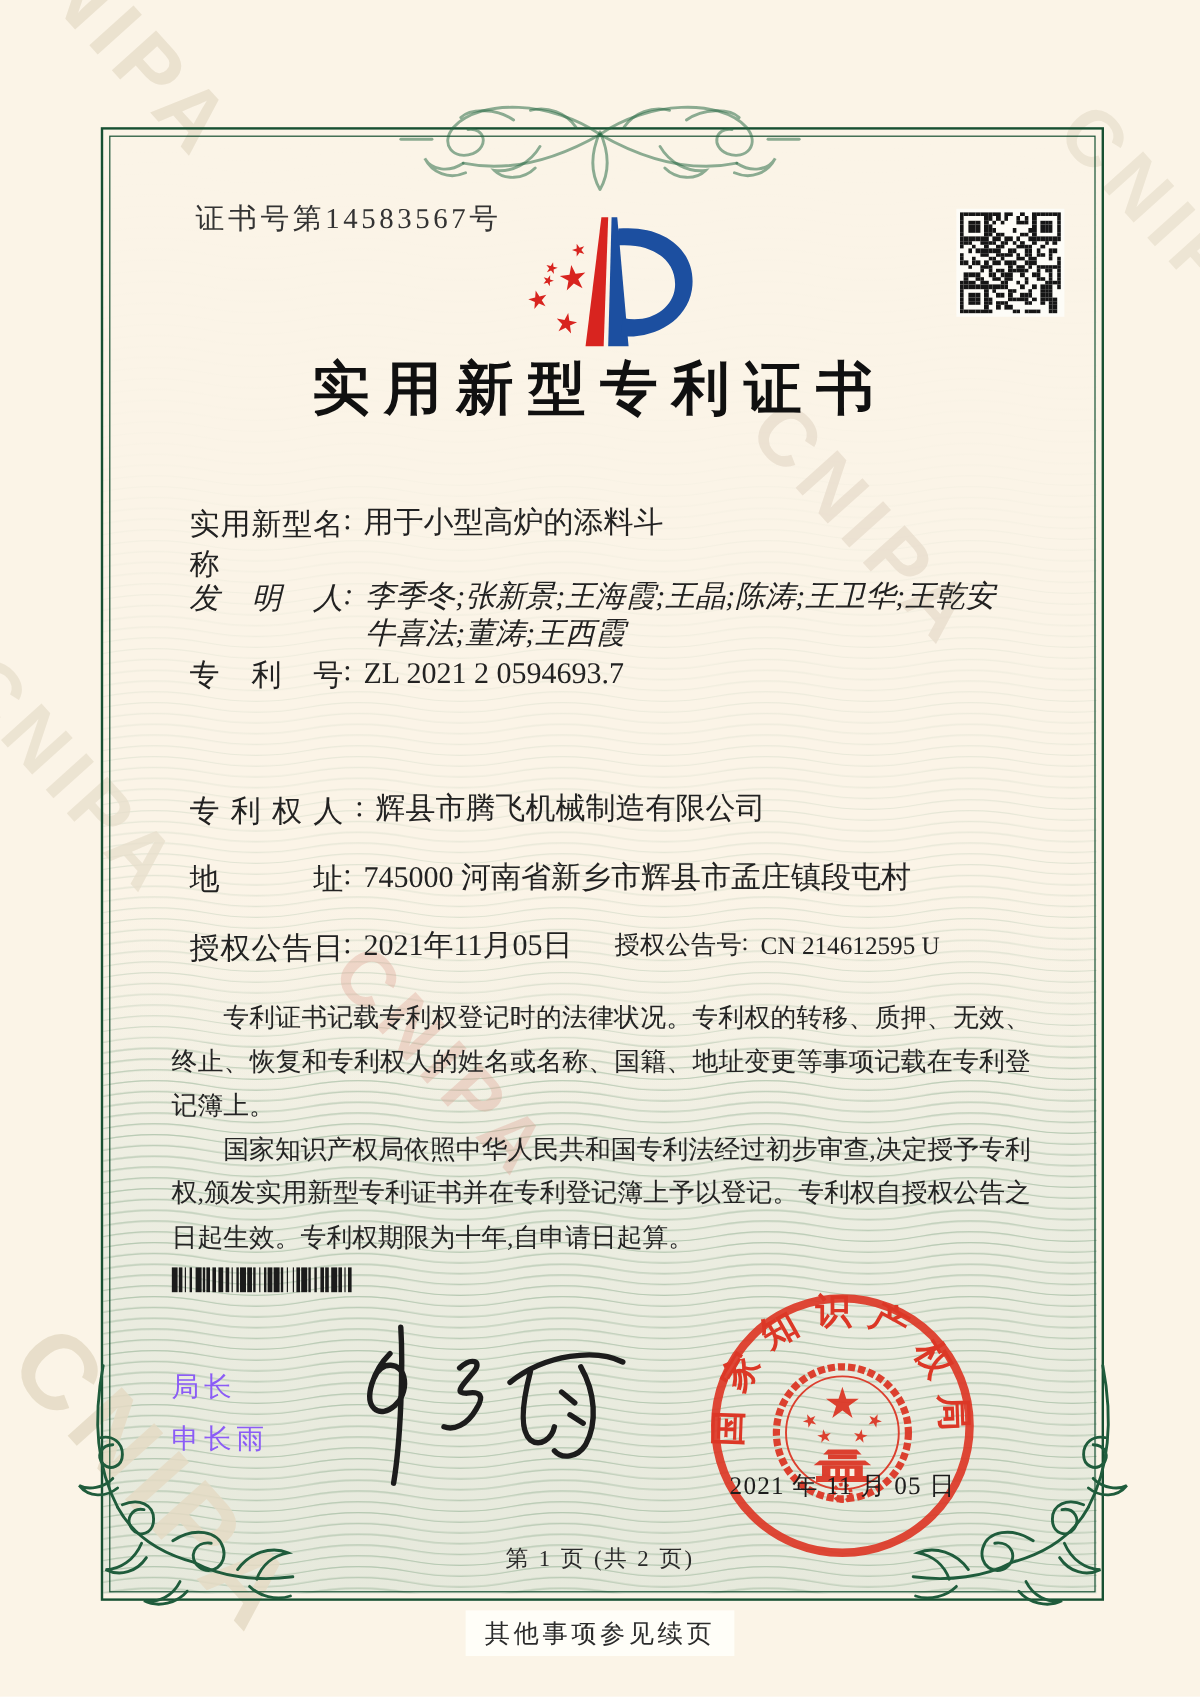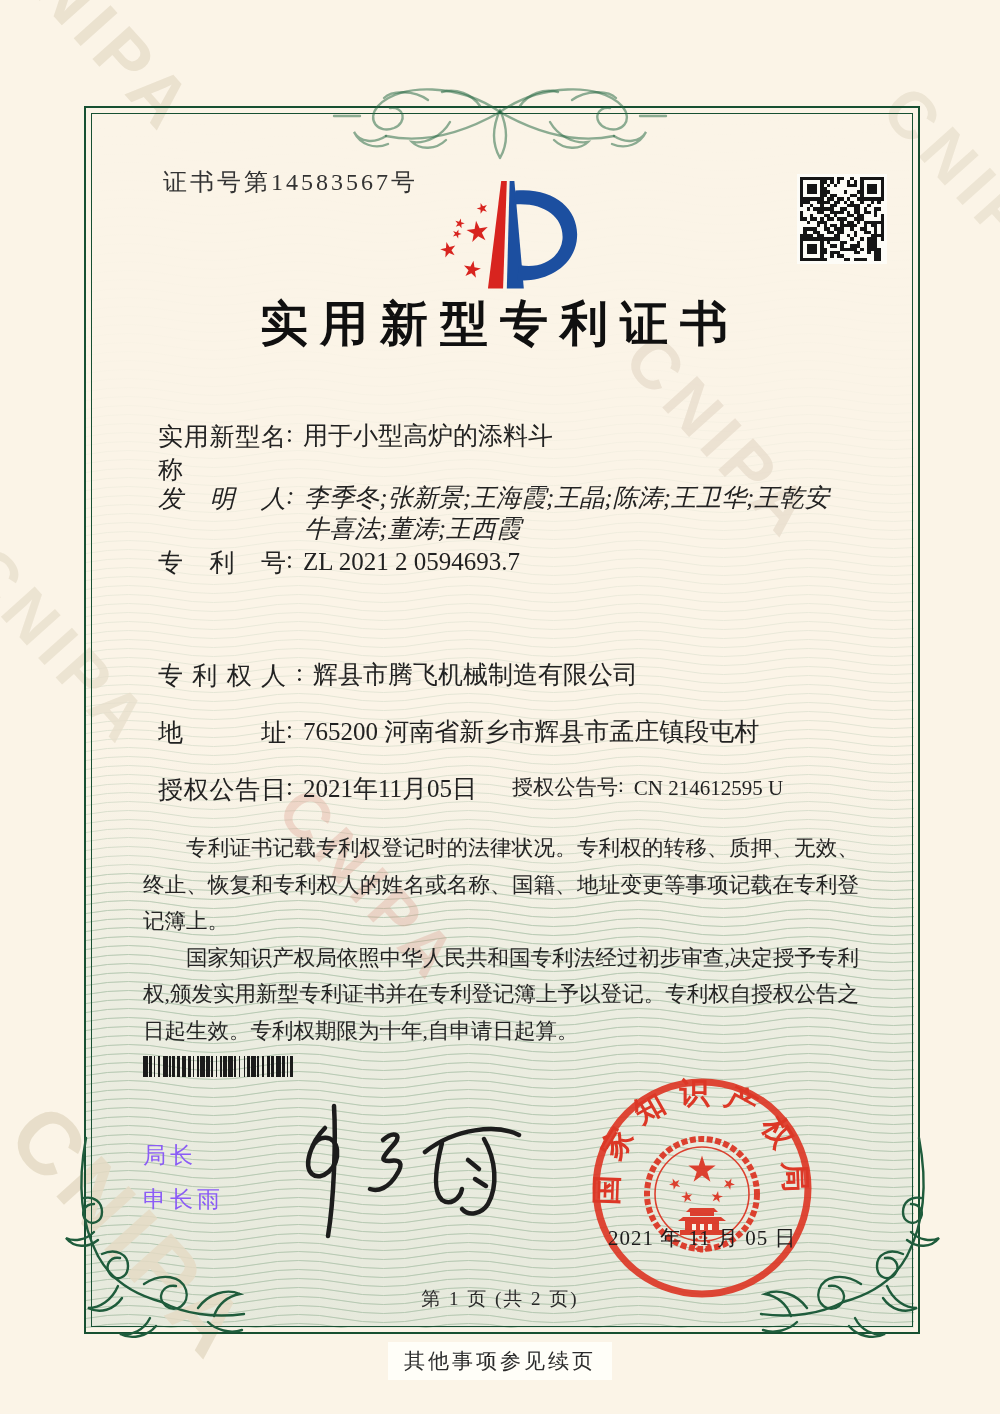--- a/index.html
+++ b/index.html
@@ -802,21 +802,21 @@
     <div class="row r2">
       <span class="lbl">发明人</span><span class="colon">:</span><span class="val"><span>李季冬;张新景;王海霞;王晶;陈涛;王卫华;王乾安</span><br><span>牛喜法;董涛;王西霞</span></span>
     </div>
     <div class="row r3">
       <span class="lbl">专利号</span><span class="colon">:</span><span class="val">ZL 2021 2 0594693.7</span>
     </div>
     <div class="row r5">
       <span class="lbl">专利权人</span><span class="colon"></span><span class="colon">:</span><span class="val">辉县市腾飞机械制造有限公司</span>
     </div>
     <div class="row r6">
-      <span class="lbl">地址</span><span class="colon">:</span><span class="val">765200 河南省新乡市辉县市孟庄镇段屯村</span>
+      <span class="lbl">地址</span><span class="colon">:</span><span class="val">745000 河南省新乡市辉县市孟庄镇段屯村</span>
     </div>
     <div class="row r7">
       <span class="lbl">授权公告日</span><span class="colon">:</span><span class="val">2021年11月05日</span>
     </div>
     <div class="grant2">
       <span class="lbl">授权公告号</span><span class="colon">:</span><span class="val">CN 214612595 U</span>
     </div>
 
     <div class="body-text">
       <p>专利证书记载专利权登记时的法律状况。专利权的转移、质押、无效、终止、恢复和专利权人的姓名或名称、国籍、地址变更等事项记载在专利登记簿上。</p>

